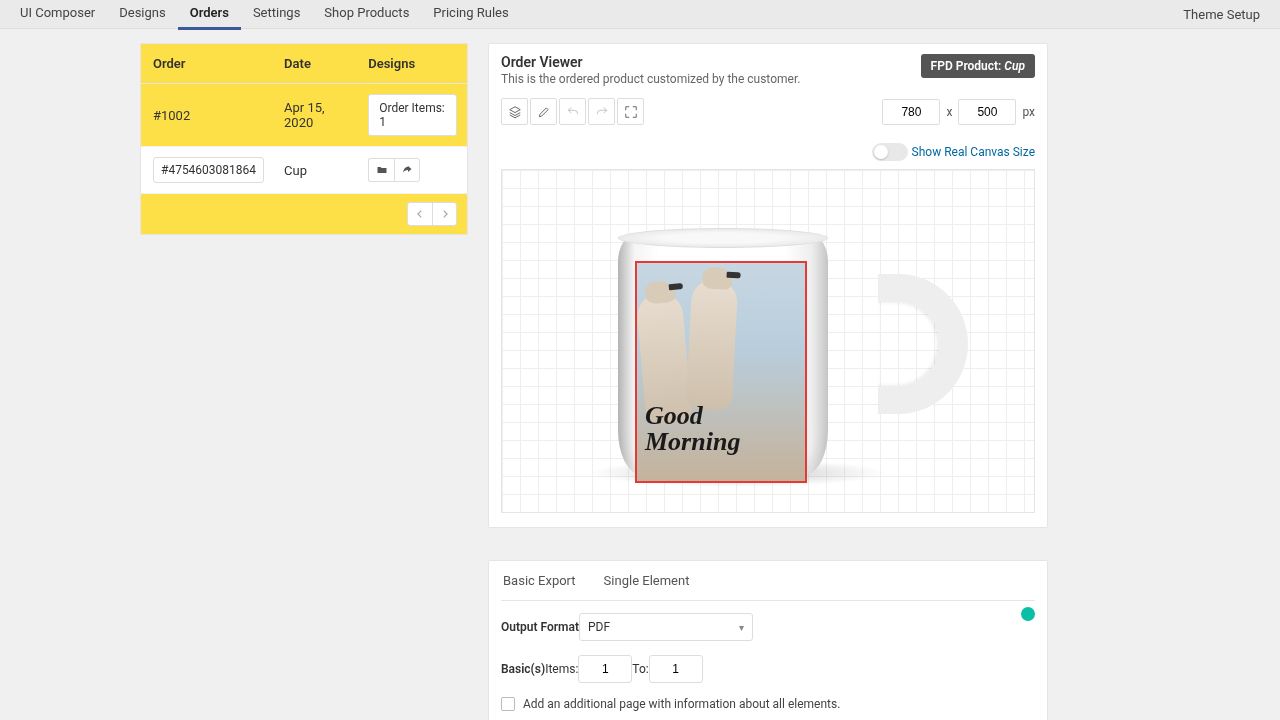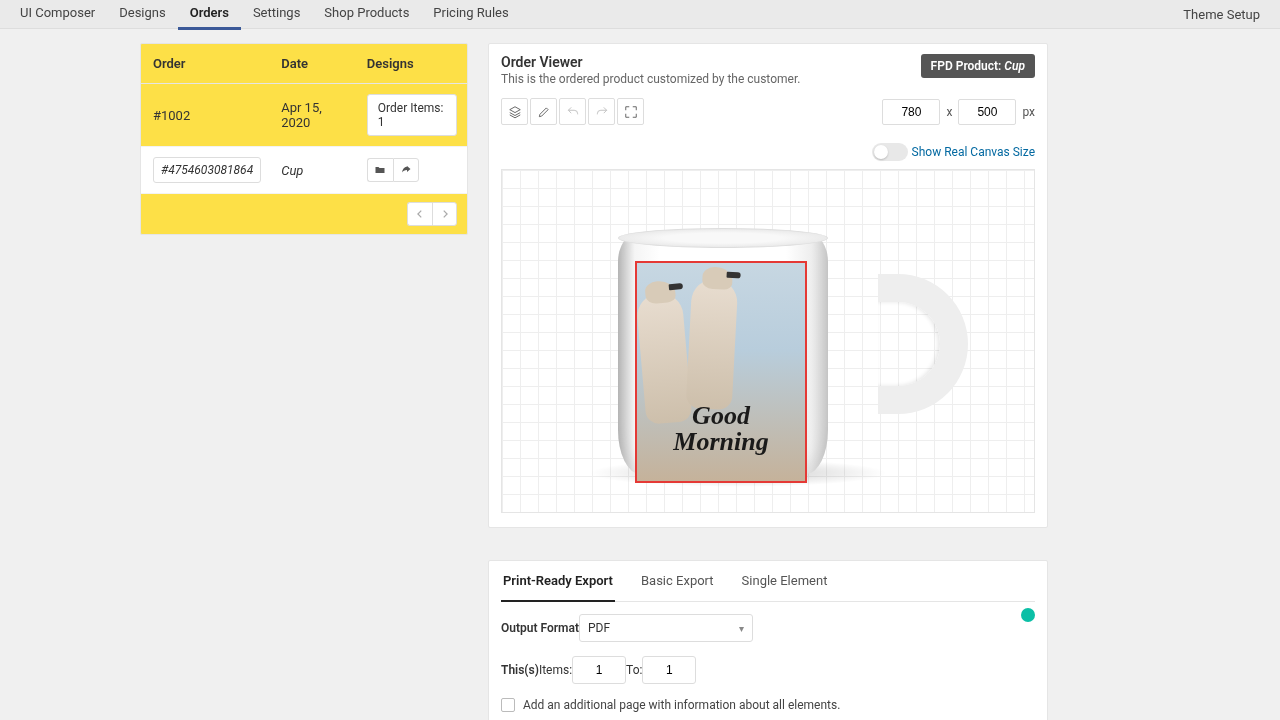--- a/index.html
+++ b/index.html
@@ -20,21 +20,21 @@
 .left-panel tbody td { padding: 10px 10px; vertical-align: middle; font-size: 13px; color: #333; }
 .left-panel .btn-white { display: inline-block; padding: 6px 10px; border: 1px solid #ddd; border-radius: 3px; background: #fff; font-size: 12px; cursor: pointer; color: #333; }
 .left-panel .order-id-box { padding: 5px 7px; border: 1px solid #ddd; border-radius: 3px; font-size: 12px; background: #fff; display: inline-block; }
 .left-panel .icon-btn { display: inline-flex; align-items: center; justify-content: center; width: 26px; height: 24px; border: 1px solid #ddd; background: #fff; cursor: pointer; }
 .left-panel .icon-btn.left { border-radius: 3px 0 0 3px; border-right: none; }
 .left-panel .icon-btn.right { border-radius: 0 3px 3px 0; }
 .left-panel .pager { display: flex; justify-content: flex-end; padding: 8px 10px; }
 .left-panel .pager .pbtn { width: 25px; height: 24px; border: 1px solid #ddd; background: #fff; display: flex; align-items: center; justify-content: center; cursor: pointer; color: #888; }
 .left-panel .pager .pbtn.l { border-radius: 3px 0 0 3px; border-right: none; }
 .left-panel .pager .pbtn.r { border-radius: 0 3px 3px 0; }
-.left-panel tbody tr.selected { background: #fff; font-style: italic; }
+.left-panel tbody tr.selected { background: #fff; }
 .left-panel th:nth-child(1), .left-panel td.col-order { padding-left: 12px; }
 
 .right-panel { width: 560px; display: flex; flex-direction: column; }
 .viewer-card { background: #fff; border: 1px solid #e5e5e5; border-radius: 2px; padding: 10px 12px 14px 12px; }
 .viewer-head { display: flex; justify-content: space-between; align-items: flex-start; margin-bottom: 12px; }
 .viewer-title { font-weight: 600; font-size: 14px; color: #333; }
 .viewer-sub { font-size: 12px; color: #666; margin-top: 2px; }
 .fpd-btn { background: #555; color: #fff; padding: 5px 10px; border-radius: 3px; font-size: 12px; font-weight: 600; cursor: pointer; }
 .fpd-btn em { font-style: italic; font-weight: 600; }
 
@@ -53,21 +53,21 @@
 .mug { position: relative; width: 300px; height: 275px; }
 .mug-body { position: absolute; left: 0; top: 30px; width: 210px; height: 240px; background: linear-gradient(90deg, #bbb 0%, #f5f5f5 8%, #fff 20%, #fff 80%, #eee 92%, #ccc 100%); border-radius: 18px 18px 22px 22px / 28px 28px 44px 44px; box-shadow: inset 0 -10px 15px rgba(0,0,0,.08); }
 .mug-rim { position: absolute; left: 0; top: 24px; width: 210px; height: 20px; background: radial-gradient(ellipse at center, #f8f8f8 40%, #ddd 100%); border-radius: 50%; border: 1px solid #ddd; }
 .mug-handle { position: absolute; right: -50px; top: 70px; width: 90px; height: 140px; border: 28px solid #eee; border-left: none; border-radius: 0 80px 80px 0; box-shadow: inset -2px 0 4px rgba(0,0,0,.1); }
 .mug-img { position: absolute; left: 17px; top: 57px; width: 172px; height: 222px; border: 2px solid #e53935; overflow: hidden; background: linear-gradient(180deg, #c7d7e2 0%, #b8cddc 40%, #c5b29a 100%); }
 .swan { position: absolute; width: 46px; height: 130px; background: linear-gradient(180deg, #e8ddd0 0%, #cdbfab 100%); border-radius: 24px 24px 14px 14px; }
 .swan.a { left: 4px; top: 30px; transform: rotate(-5deg); }
 .swan.b { left: 52px; top: 16px; transform: rotate(3deg); }
 .swan::before { content:""; position:absolute; top:-12px; left:10px; width:30px; height:22px; background:#d8cbb8; border-radius: 60% 80% 40% 50%; }
 .swan::after { content:""; position:absolute; top:-8px; left:34px; width:14px; height:6px; background:#333; border-radius: 2px 6px 6px 2px; }
-.mug-text { position: absolute; left: 0; right: 0; bottom: 26px; text-align: center; font-family: Georgia, serif; font-weight: 700; font-style: italic; font-size: 26px; line-height: 1; color: #1a1a1a; }
+.mug-text { position: absolute; left: 8px; right: 0; bottom: 26px; font-family: Georgia, serif; font-weight: 700; font-style: italic; font-size: 26px; line-height: 1; color: #1a1a1a; }
 .mug-shadow { position: absolute; left: -30px; bottom: -8px; width: 300px; height: 28px; background: radial-gradient(ellipse at center, rgba(0,0,0,.22) 0%, rgba(0,0,0,0) 70%); border-radius: 50%; }
 
 .export-card { background: #fff; border: 1px solid #e5e5e5; border-radius: 2px; margin-top: 32px; padding: 0 12px 12px 12px; }
 .export-tabs { display: flex; gap: 24px; border-bottom: 1px solid #e5e5e5; }
 .export-tab { padding: 12px 2px; font-size: 13px; cursor: pointer; color: #555; }
 .export-tab.active { font-weight: 600; color: #222; border-bottom: 2px solid #222; margin-bottom: -1px; }
 .export-body { padding: 12px 0 0 0; display: flex; flex-direction: column; gap: 14px; position: relative; }
 .info-dot { position: absolute; right: 0; top: 6px; width: 14px; height: 14px; border-radius: 50%; background: #0bbfa6; }
 .field-row { display: flex; align-items: center; font-size: 12px; }
 .field-label { font-weight: 600; color: #333; }
@@ -208,34 +208,33 @@
             <div class="mug-text">
               <span>Good</span><br><span>Morning</span>
             </div>
           </div>
         </div>
       </div>
     </div>
 
     <div class="export-card">
       <div class="export-tabs">
-        <div class="export-tab active">Print-Ready Export</div>
         <div class="export-tab">Basic Export</div>
         <div class="export-tab">Single Element</div>
       </div>
       <div class="export-body">
         <div class="info-dot"></div>
         <div class="field-row">
           <span class="field-label">Output Format</span>
           <div class="select">
               <span>PDF</span>
             </div>
         </div>
         <div class="field-row">
-          <span class="field-label">This(s)</span>
+          <span class="field-label">Basic(s)</span>
           <span>Items:</span>
           <input class="num-input" value="1" style="">
           <span>To:</span>
           <input class="num-input" value="1" style="">
         </div>
         <div class="chk-row">
           <div class="chk"></div>
           <span>Add an additional page with information about all elements.</span>
         </div>
         <button class="primary-btn">Download</button>

